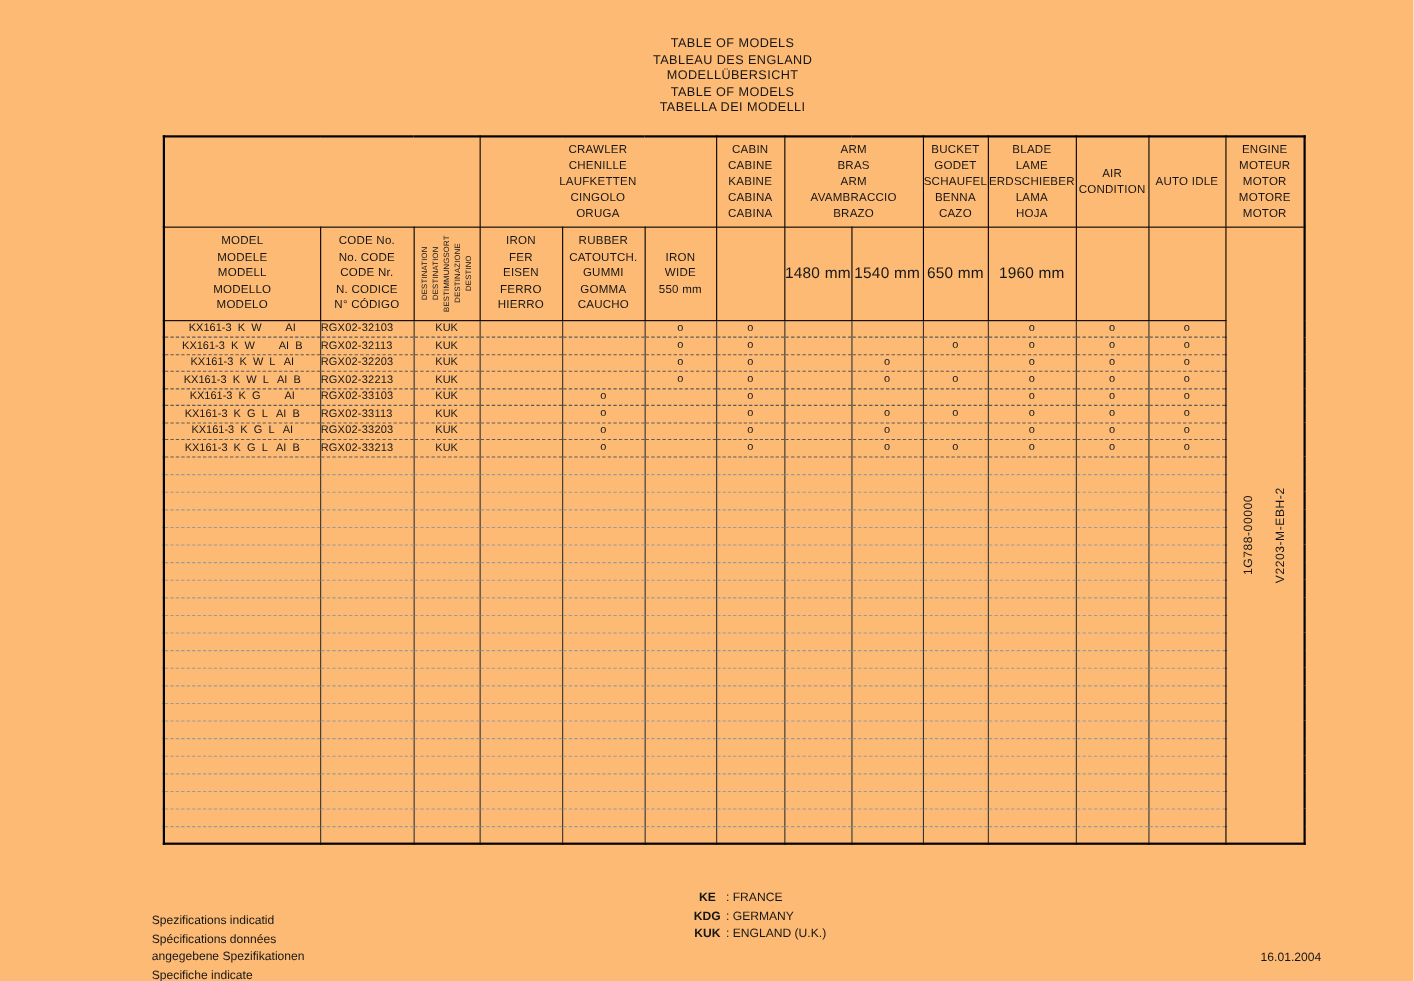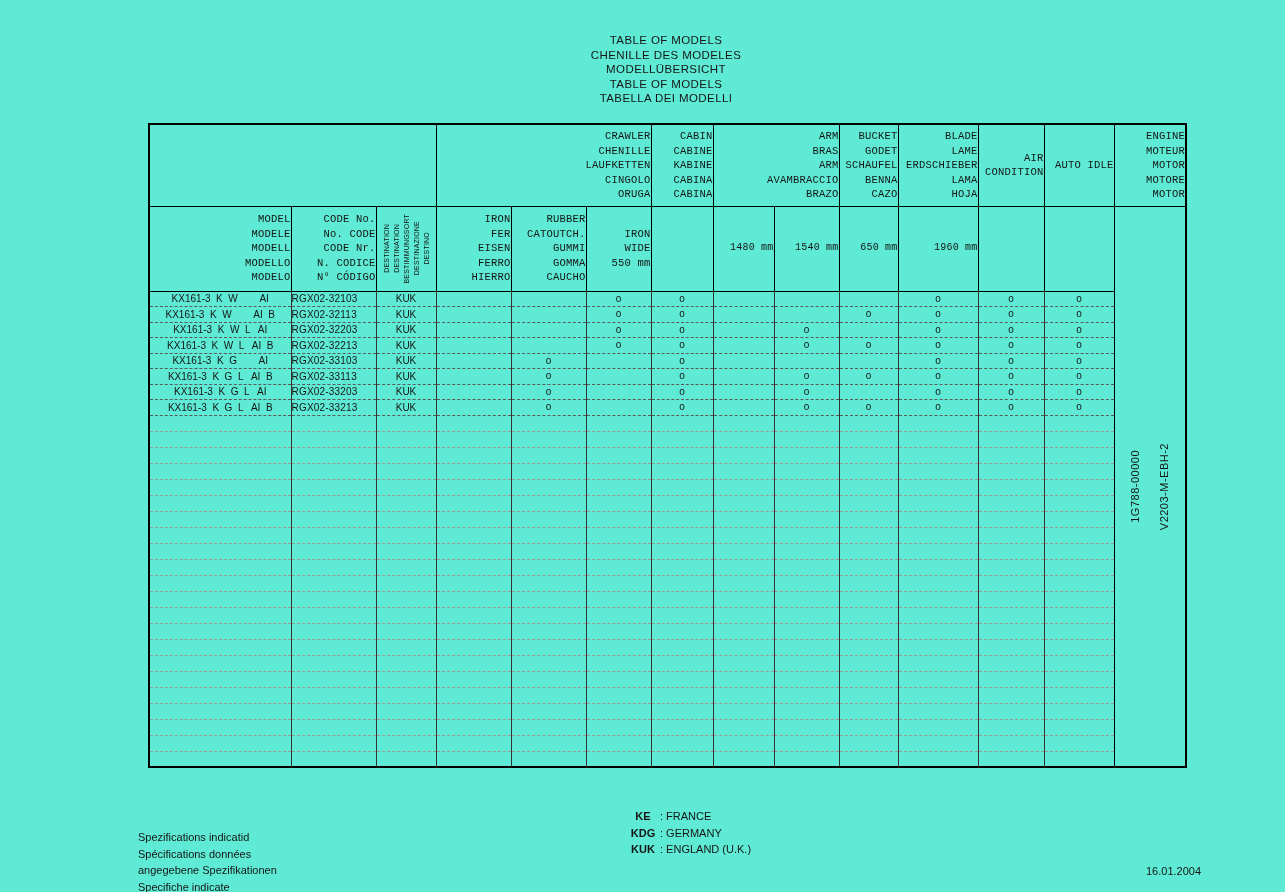--- a/index.html
+++ b/index.html
@@ -1,21 +1,21 @@
 <!DOCTYPE html>
 <html><head>
 <meta charset="utf-8">
 <style>
   * { box-sizing: border-box; }
   html,body { margin:0; padding:0; background:#ffffff; }
   .page {
     position: relative;
     width: 1285px;
     height: 892px;
-    background: #5eead4;
+    background: #fdba74;
     font-family: "Liberation Sans", sans-serif;
     color: #161616;
     overflow: hidden;
   }
 
   
   .title-block {
     position: absolute;
     top: 33px;
     left: 666px;
@@ -41,26 +41,25 @@
   table.models td {
     padding: 0;
     vertical-align: middle;
     overflow: hidden;
   }
   tr.h1 { height: 82px; }
   tr.h2 { height: 85px; padding-left: 43px; }
   tr.h1 td, tr.h2 td { border: 1px solid #000; }
   .ghead {
     white-space: pre-line;
-    text-align: right;
+    text-align: center;
     line-height: 14.5px;
     letter-spacing: 0.2px;
-    font-family: Liberation Mono, monospace;
-  }
-  .mm { font-size: 10px; }
+  }
+  .mm { font-size: 14px; }
 
   
   .vwrap {
     display: flex;
     flex-direction: row;
     justify-content: center;
     align-items: center;
     height: 100%;
     gap: 1px;
   }
@@ -120,21 +119,21 @@
     font-size: 11px;
   }
 </style>
 </head>
 <body>
 
 <div class="page">
 
   <div class="title-block">
     <div>TABLE OF MODELS</div>
-    <div>CHENILLE DES MODELES</div>
+    <div>TABLEAU DES ENGLAND</div>
     <div>MODELLÜBERSICHT</div>
     <div>TABLE OF MODELS</div>
     <div>TABELLA DEI MODELLI</div>
   </div>
 
   <table class="models">
     <colgroup>
       <col style="width:142px">
         <col style="width:85px">
         <col style="width:60px">

